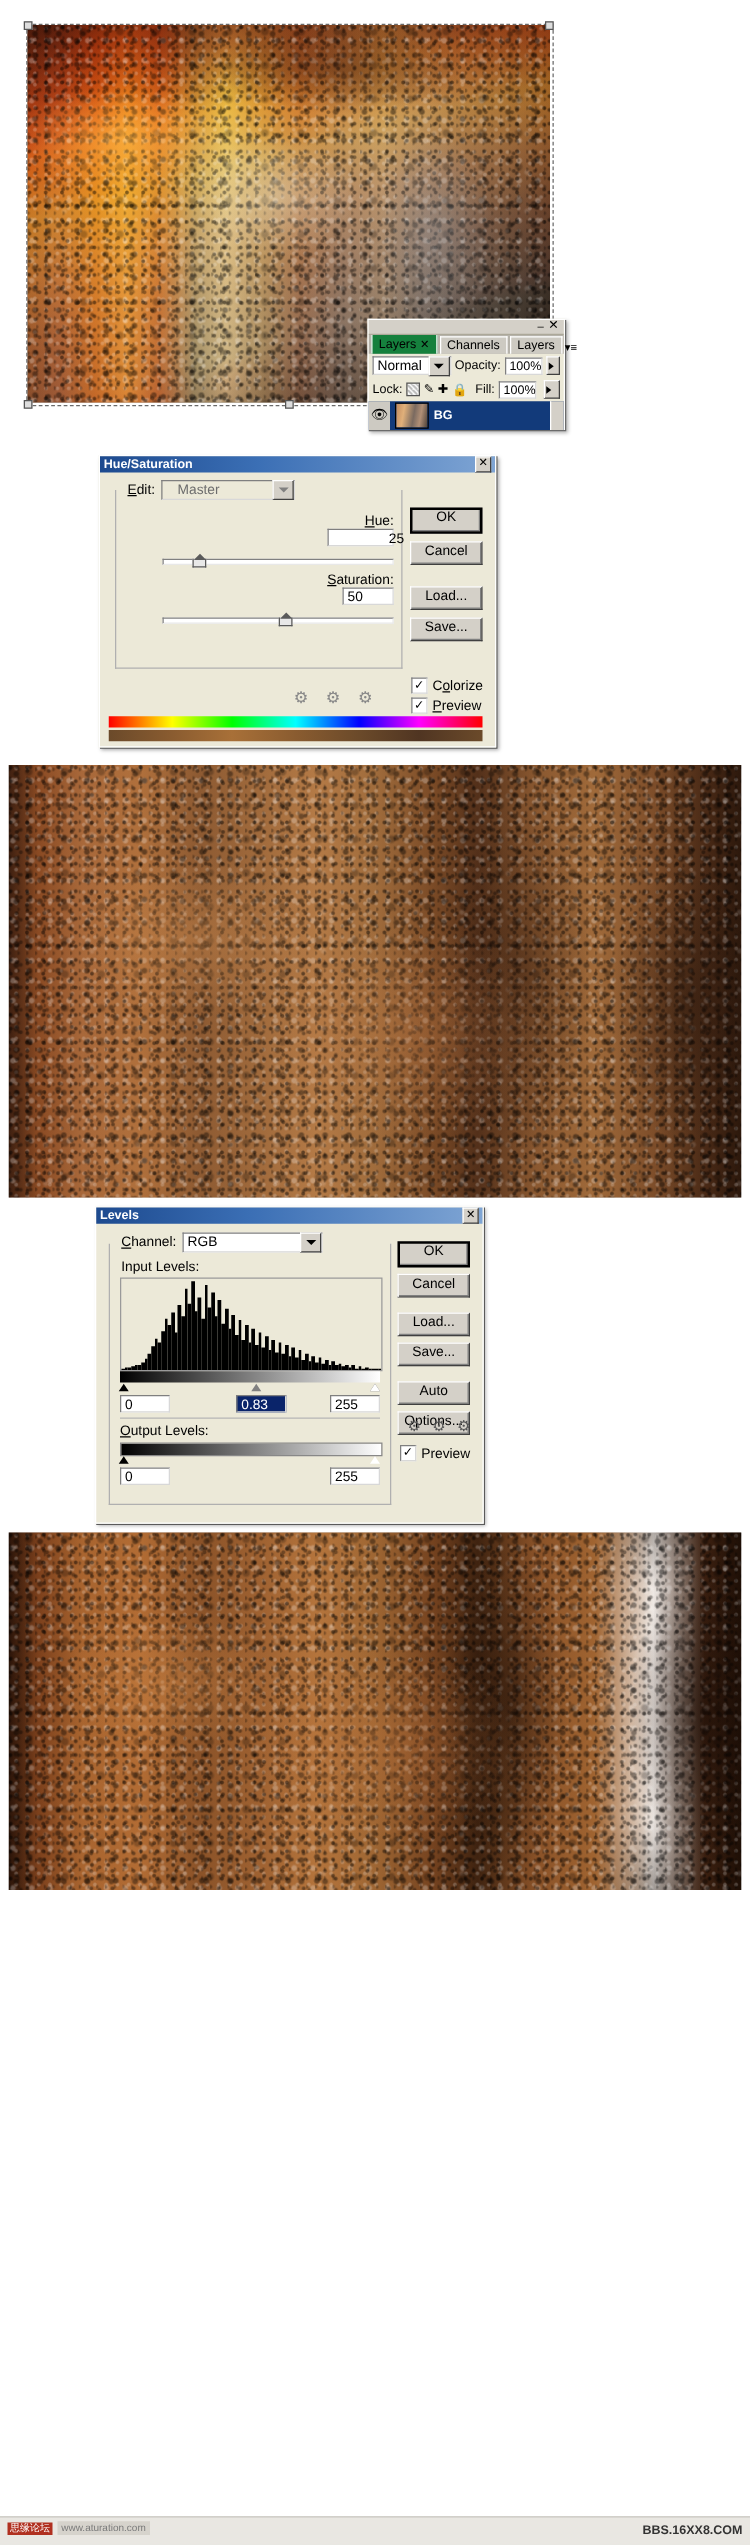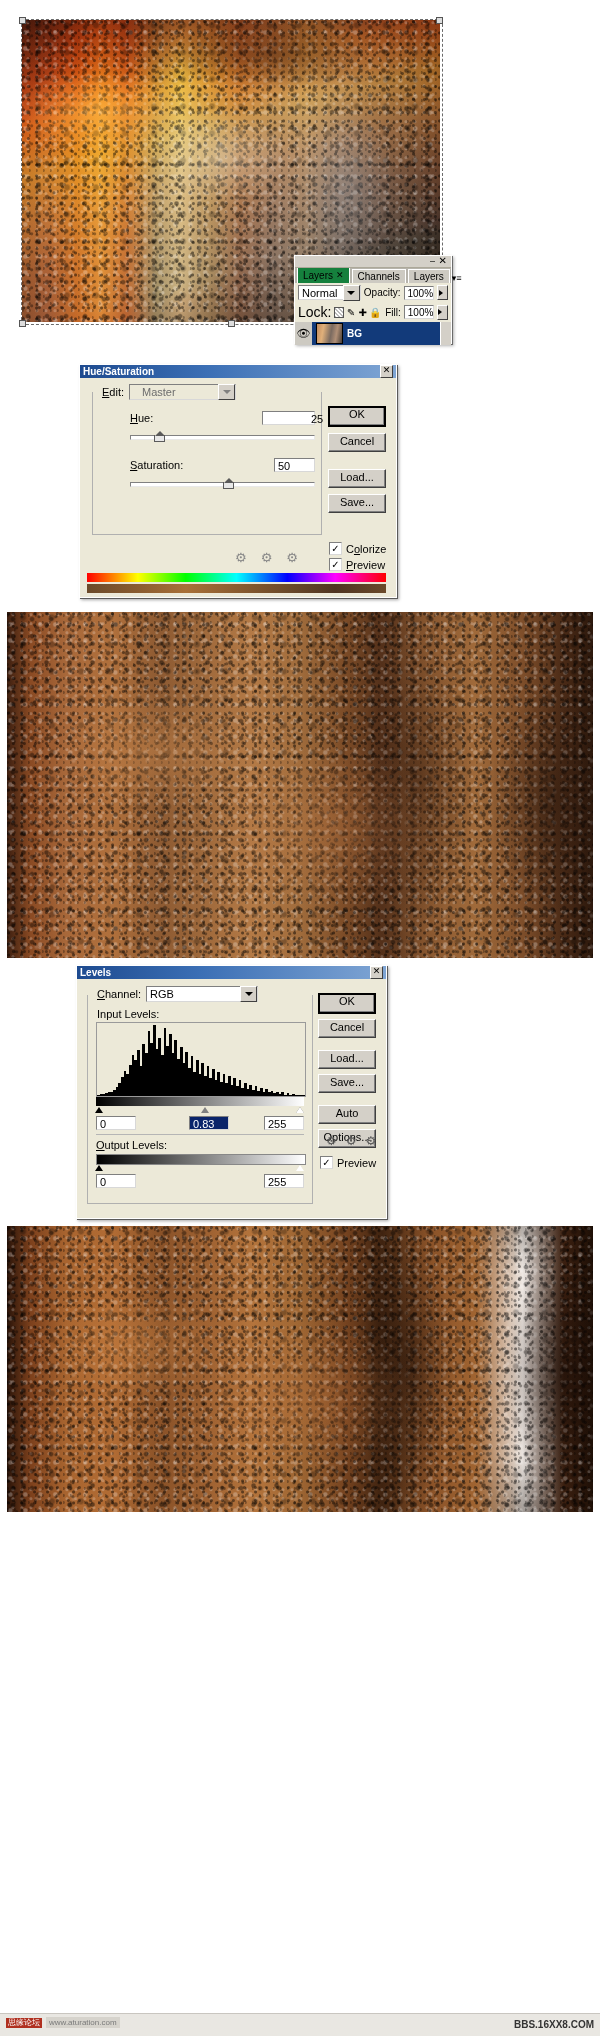--- a/index.html
+++ b/index.html
@@ -13,21 +13,21 @@
   .ps-titlebar{height:13px;line-height:13px;padding:0 3px;
     background:linear-gradient(to right,#1d4a8f 0%,#3b6fb5 40%,#7fa5d4 100%);
     color:#fff;font-weight:bold;font-size:10px;display:flex;align-items:center;}
   .ps-titlebar .t-label{flex:1;letter-spacing:0;}
   .closebox{width:11px;height:11px;background:#d4d0c8;border:1px solid #fff;
     border-right-color:#404040;border-bottom-color:#404040;
     font-size:9px;line-height:9px;text-align:center;color:#000;font-weight:bold;}
   .ps-body{padding:6px 7px 7px 7px;position:relative;}
 
   .grp{border:1px solid #b0b0b0;border-top:none;position:relative;}
-  .fieldrow{display:flex;align-items:center;margin:0;}
+  .fieldrow{display:flex;align-items:flex-end;margin:0;flex-direction:column;}
   .lab{font-size:11px;}
   .u{text-decoration:underline;}
   .numbox{border:1px solid #7f7f7f;border-right-color:#d8d8d8;
     border-bottom-color:#d8d8d8;background:#fff;height:14px;line-height:14px;
     font-size:11px;padding:0 3px;box-sizing:border-box;}
 
   .slider{height:9px;position:relative;margin:0;}
   .slider .track{position:absolute;left:0;right:0;top:3px;height:3px;
     background:#fff;border:1px solid #808080;border-right-color:#e8e8e8;
     border-bottom-color:#e8e8e8;}
@@ -155,21 +155,21 @@
         </span>
     </div>
     <span style="font-size:10px;">Opacity:</span>
     <div class="numbox" style="width:30px;font-size:10px;">100%</div>
     <div class="selarrow" style="width:11px;height:13px;">
         <i style="border-left:3px solid transparent;border-right:3px solid transparent;border-top:0;border-bottom:0;width:0;height:0;border-left:4px solid #000;border-top:3px solid transparent;border-bottom:3px solid transparent;"></i>
       </div>
   </div>
 
   <div class="pal-row">
-    <span style="font-size:14px;">Lock:</span>
+    <span style="font-size:10px;">Lock:</span>
     <span style="width:9px;height:9px;background:linear-gradient(45deg,#fff 25%,#bbb 25% 50%,#fff 50% 75%,#bbb 75%);background-size:4px 4px;border:1px solid #555;"></span>
     <span style="font-size:10px;">✎</span>
     <span style="font-size:10px;">✚</span>
     <span style="font-size:10px;">🔒</span>
     <span style="margin-left:auto;font-size:10px;">Fill:</span>
     <div class="numbox" style="width:30px;font-size:10px;">100%</div>
     <div class="selarrow" style="width:11px;height:13px;">
         <i style="width:0;height:0;border-left:4px solid #000;border-top:3px solid transparent;border-bottom:3px solid transparent;"></i>
       </div>
   </div>

